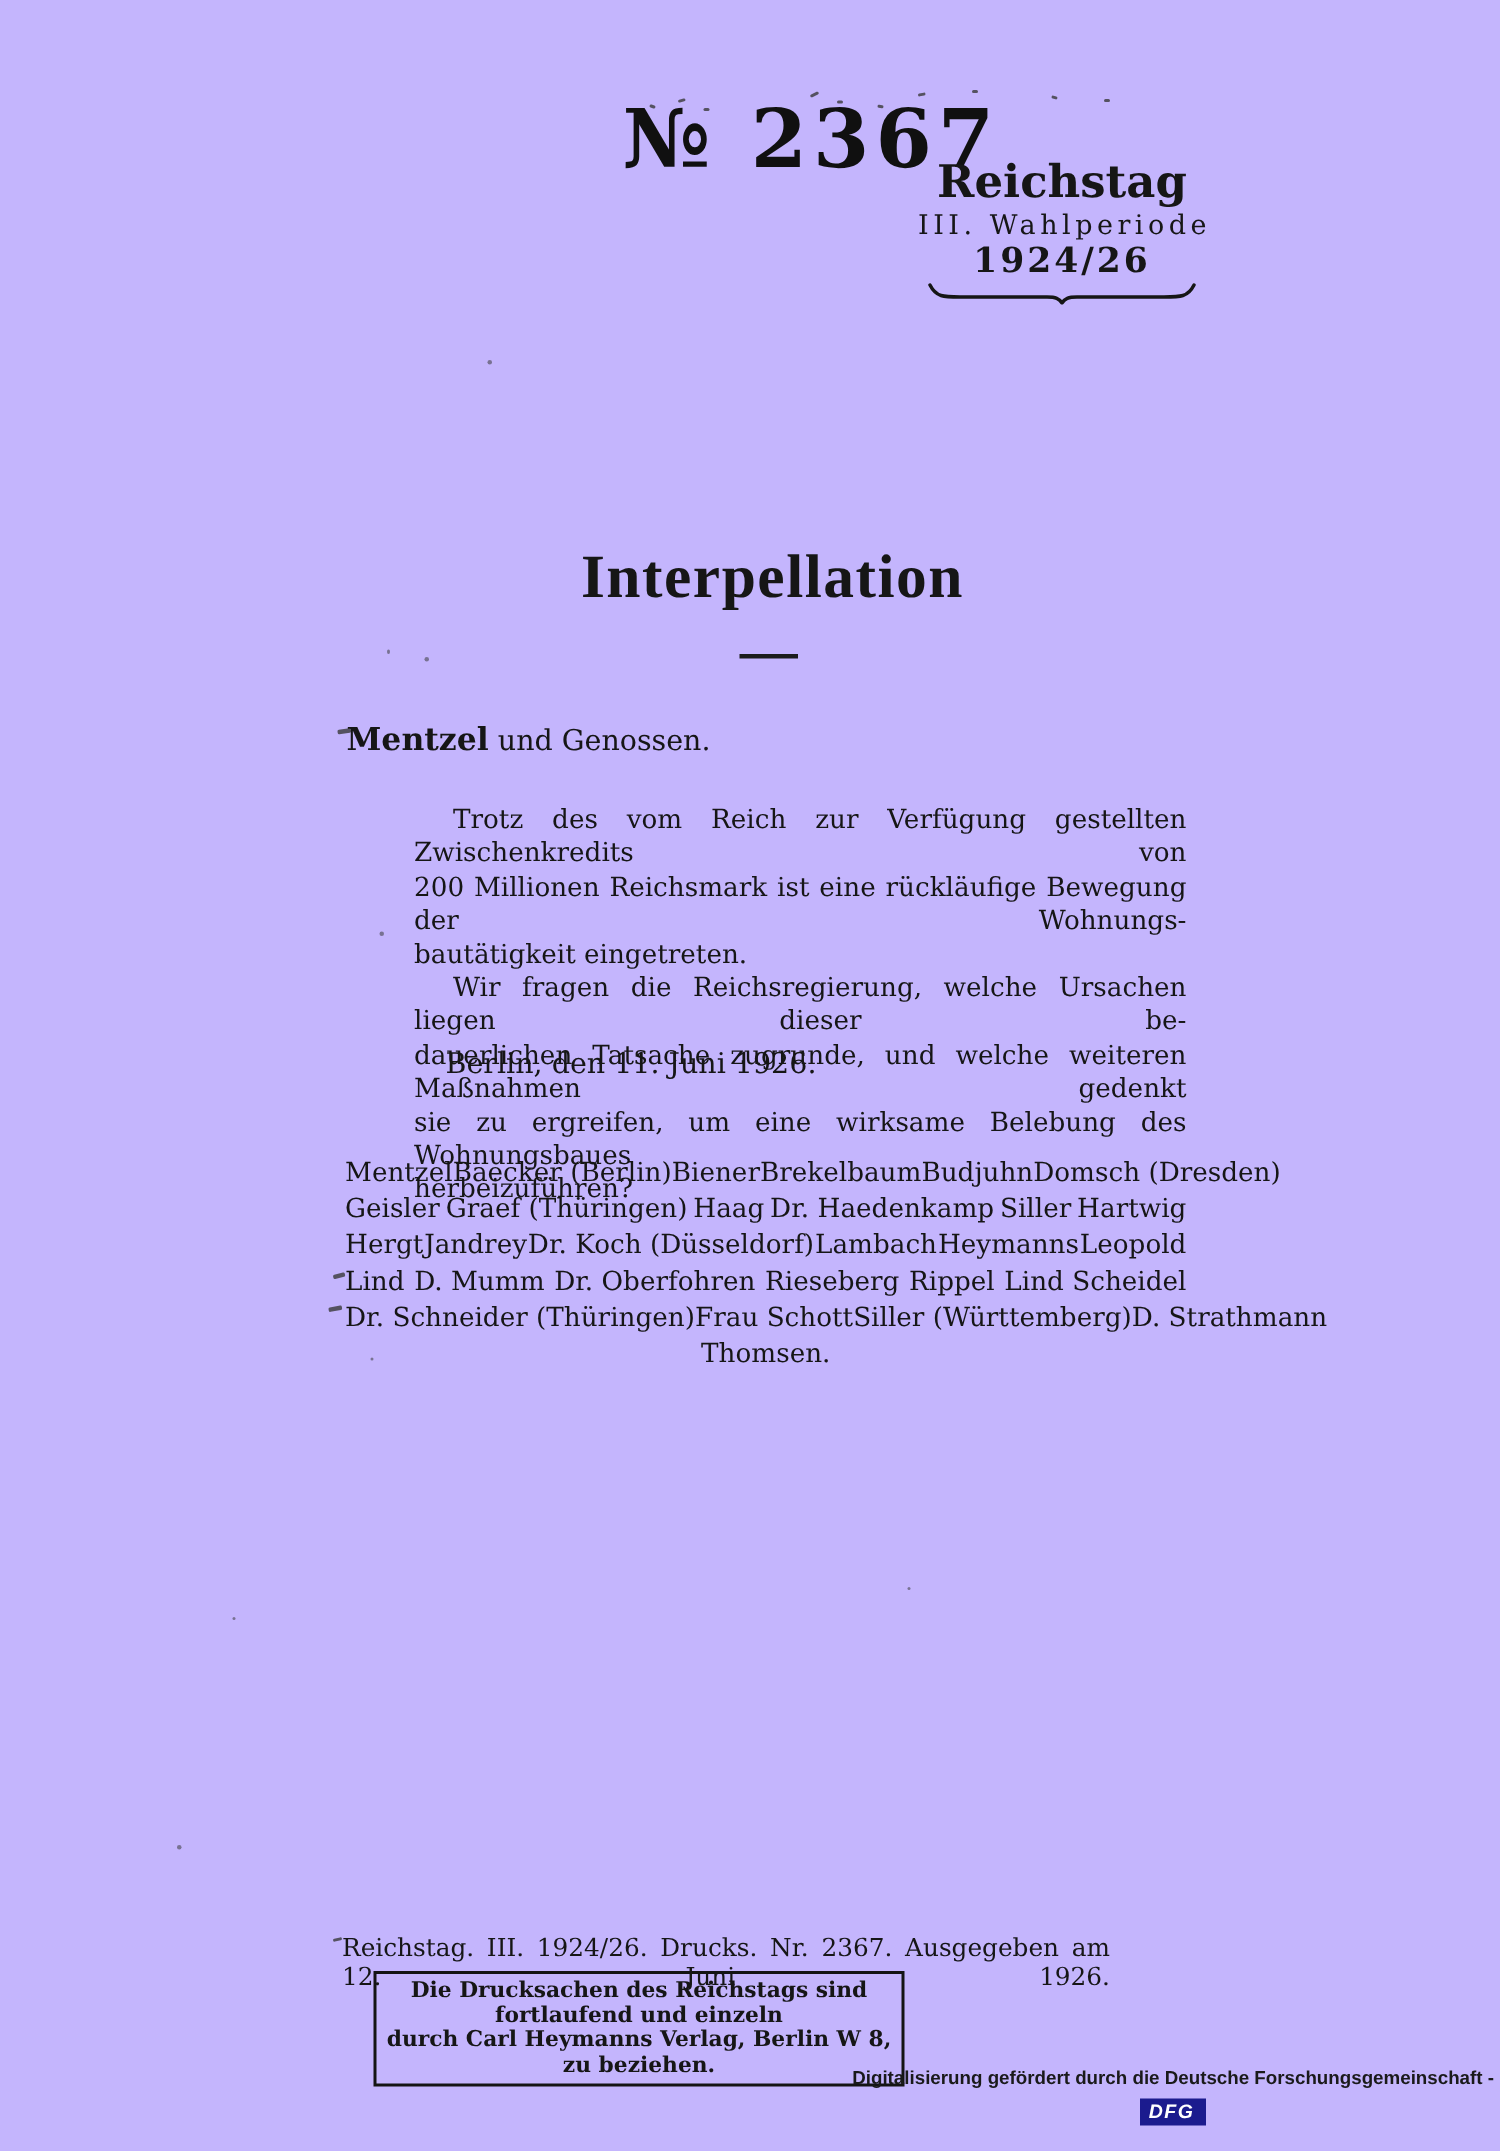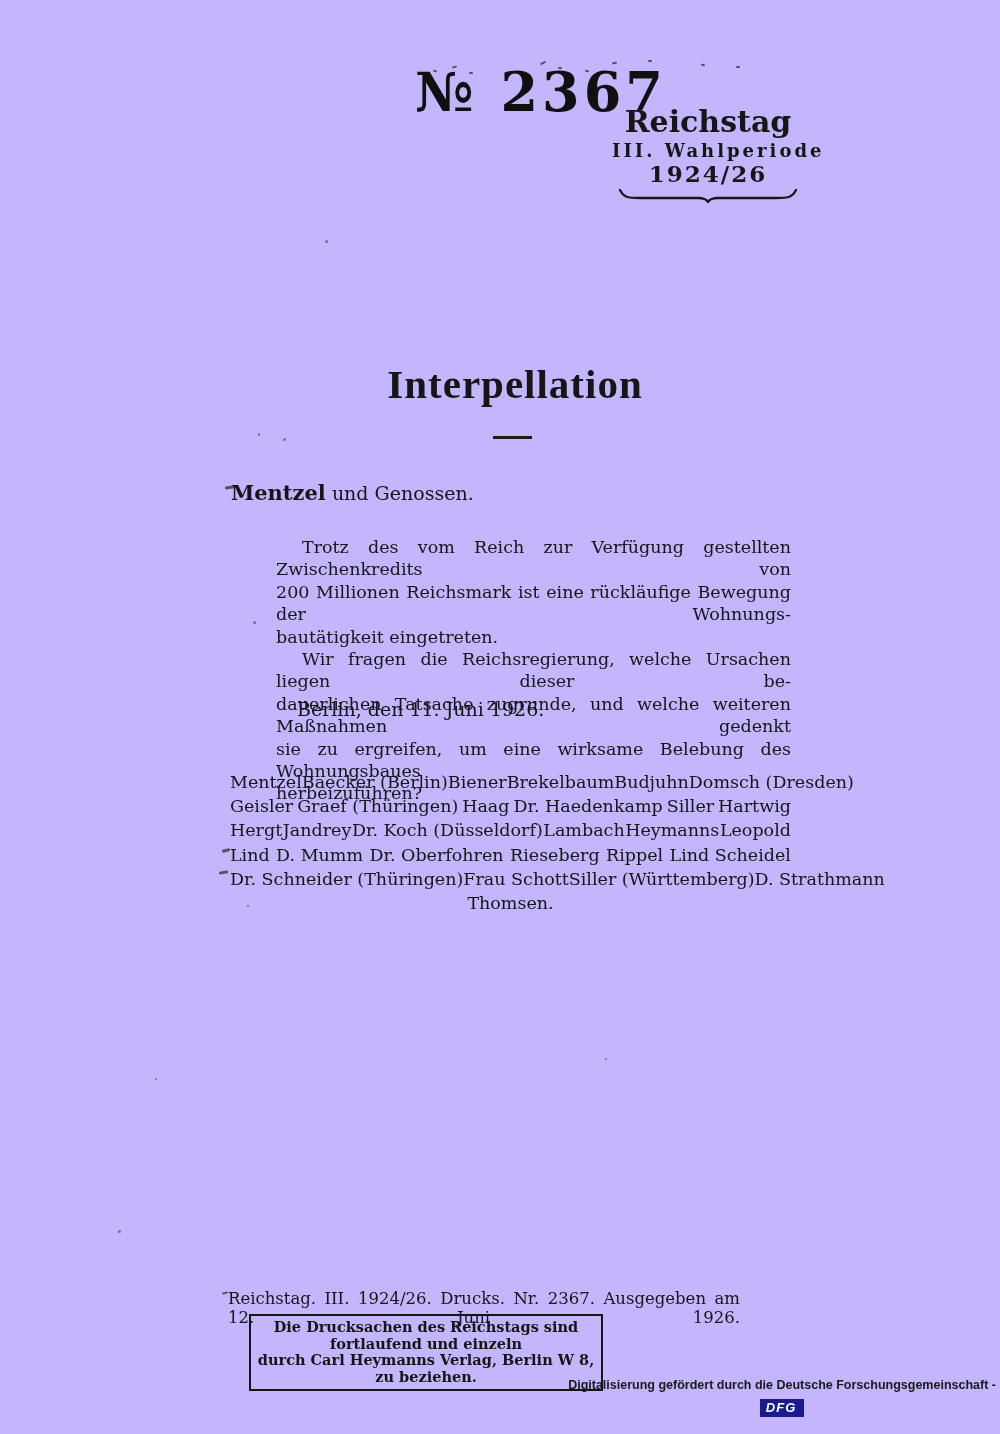--- a/index.html
+++ b/index.html
@@ -30,21 +30,21 @@
     width: 192px;
     text-align: center;
   }
   .masthead-title {
     font-size: 30px;
     font-weight: bold;
     line-height: 32px;
   }
   .masthead-period {
     font-size: 18px;
-    font-weight: bold;
+    font-weight: normal;
     letter-spacing: 3px;
     line-height: 22px;
     margin-top: 2px;
     white-space: nowrap;
   }
   .masthead-years {
     font-size: 23px;
     font-weight: bold;
     letter-spacing: 2px;
     line-height: 24px;

